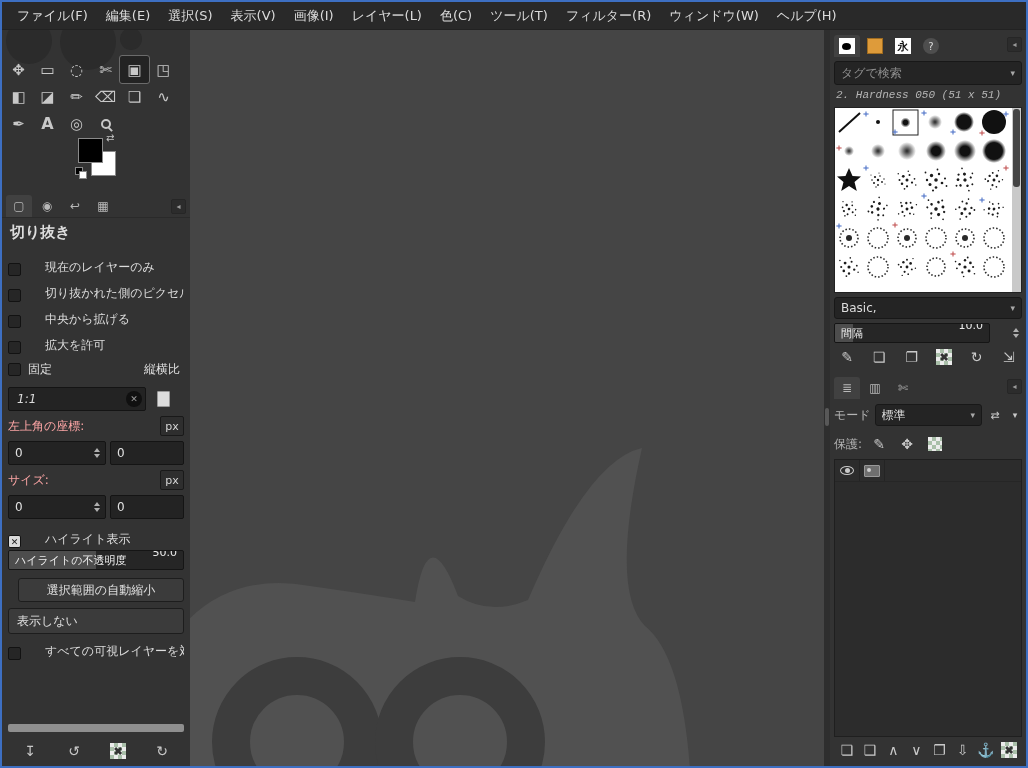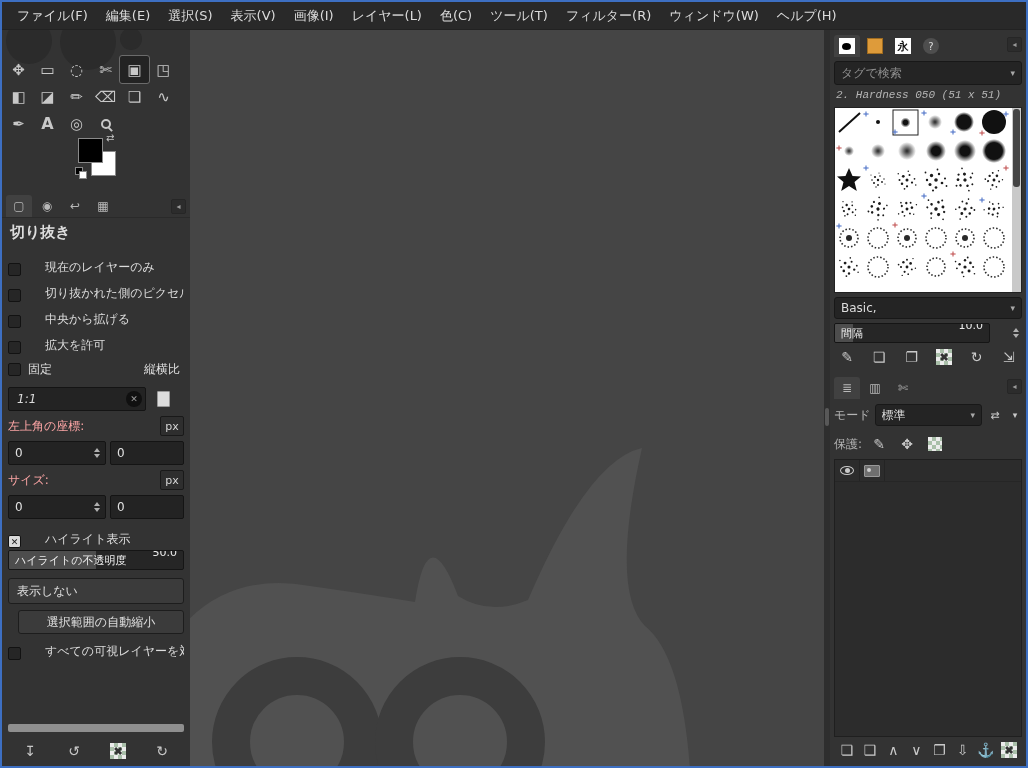--- a/index.html
+++ b/index.html
@@ -295,25 +295,25 @@
       </div>
 
       <div class="hlrow">
         <div class="scale">
           <div class="fill p50"></div>
           <span class="lab">ハイライトの不透明度</span>
           <span class="val">50.0</span>
         </div>
       </div>
 
+      <div class="btn autoshrink">
+        <span>選択範囲の自動縮小</span>
+      </div>
       <div class="btn noguides">
         <span>表示しない</span>
-      </div>
-      <div class="btn autoshrink">
-        <span>選択範囲の自動縮小</span>
       </div>
 
       <div class="cbrow">
         <span class="cb"></span>
         <span>すべての可視レイヤーを対象に</span>
       </div>
 
       <div class="flexspacer"></div>
       <div class="hscroll"></div>
       <div class="tofooter">

